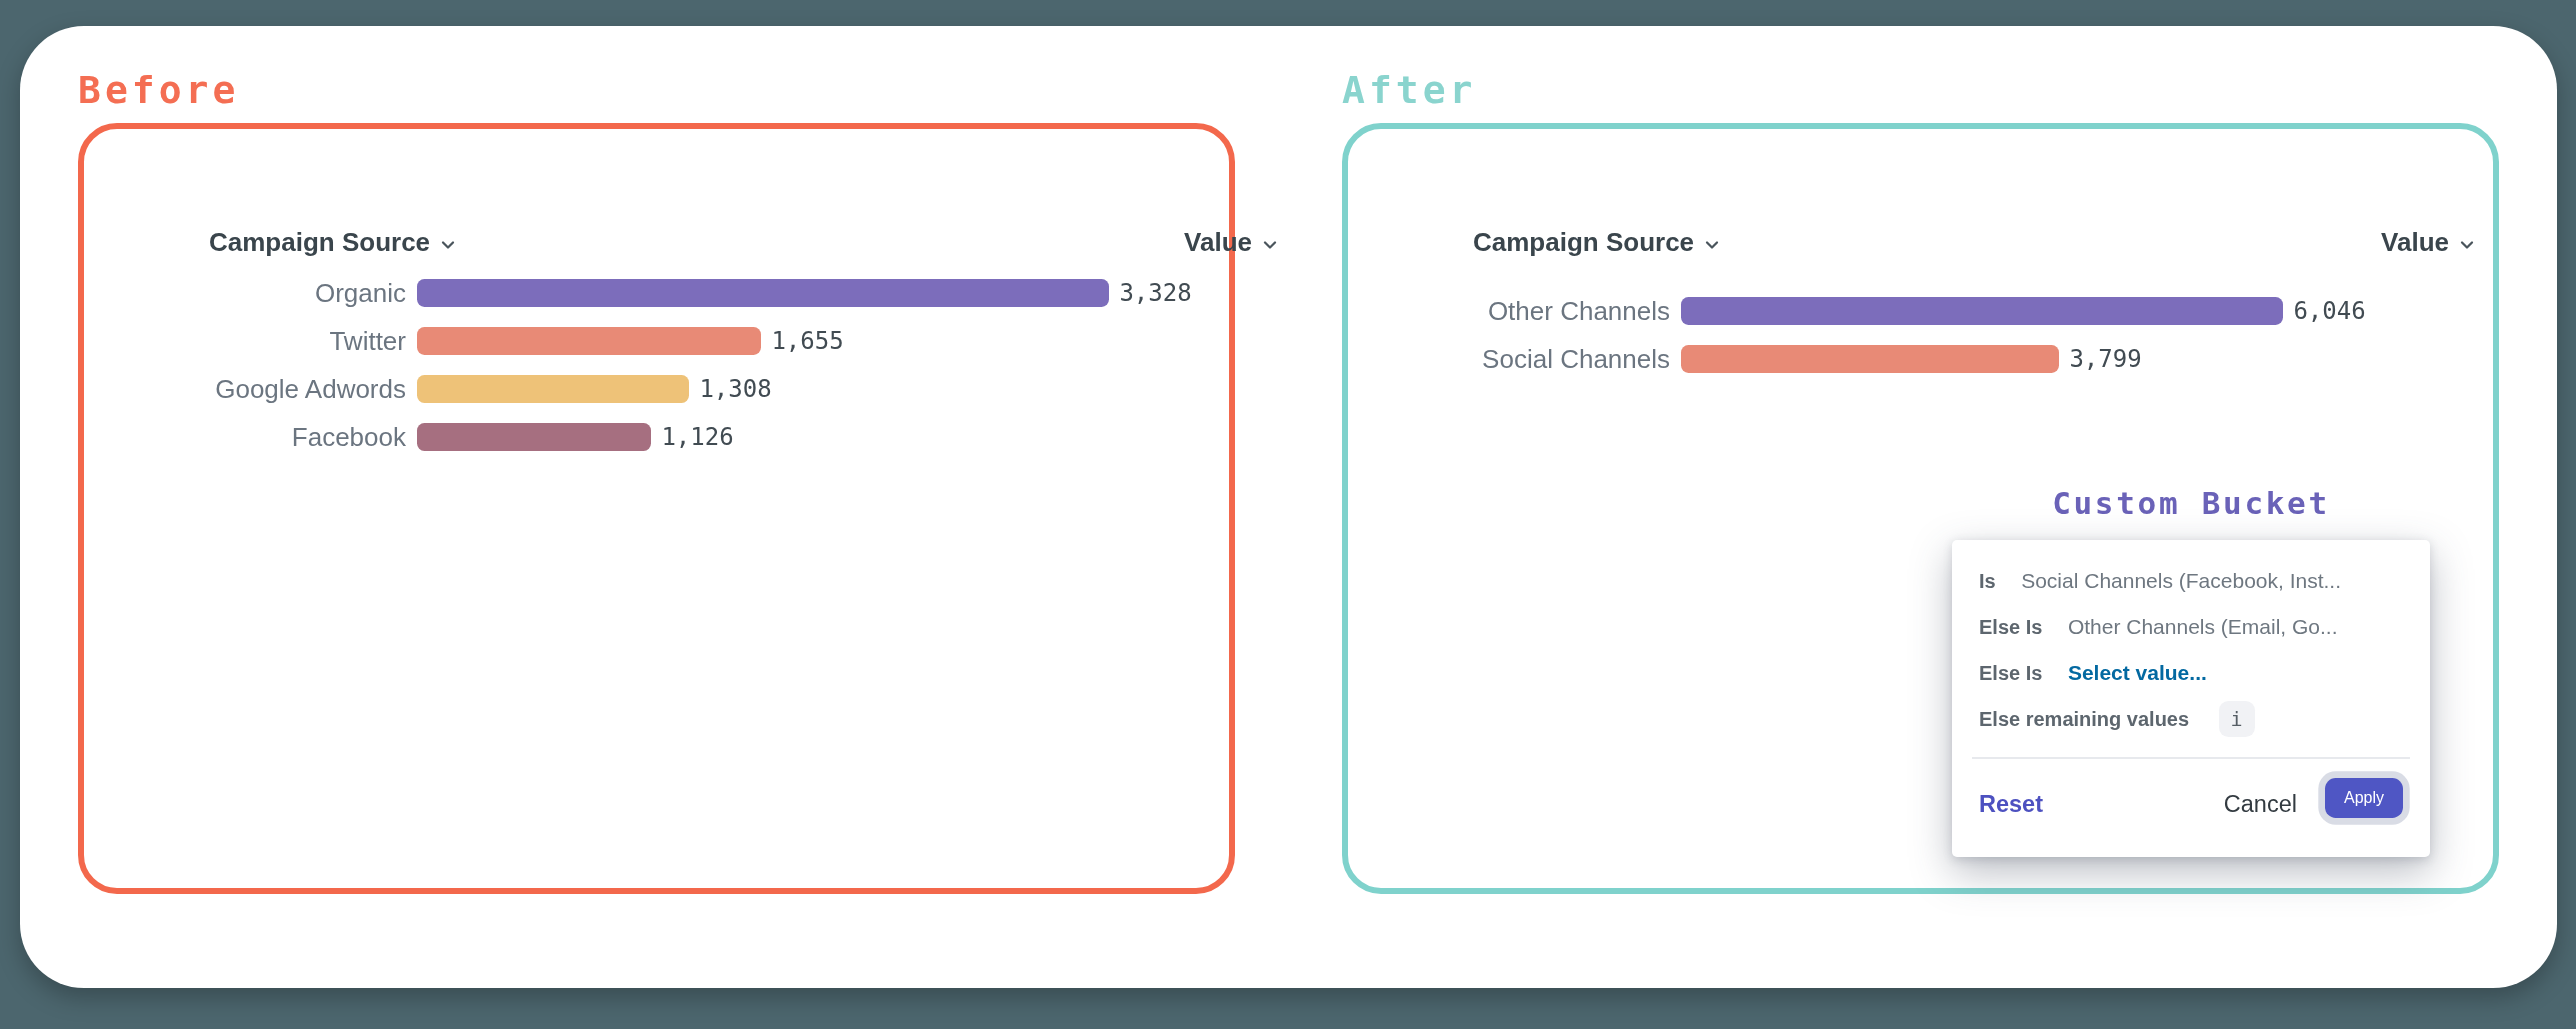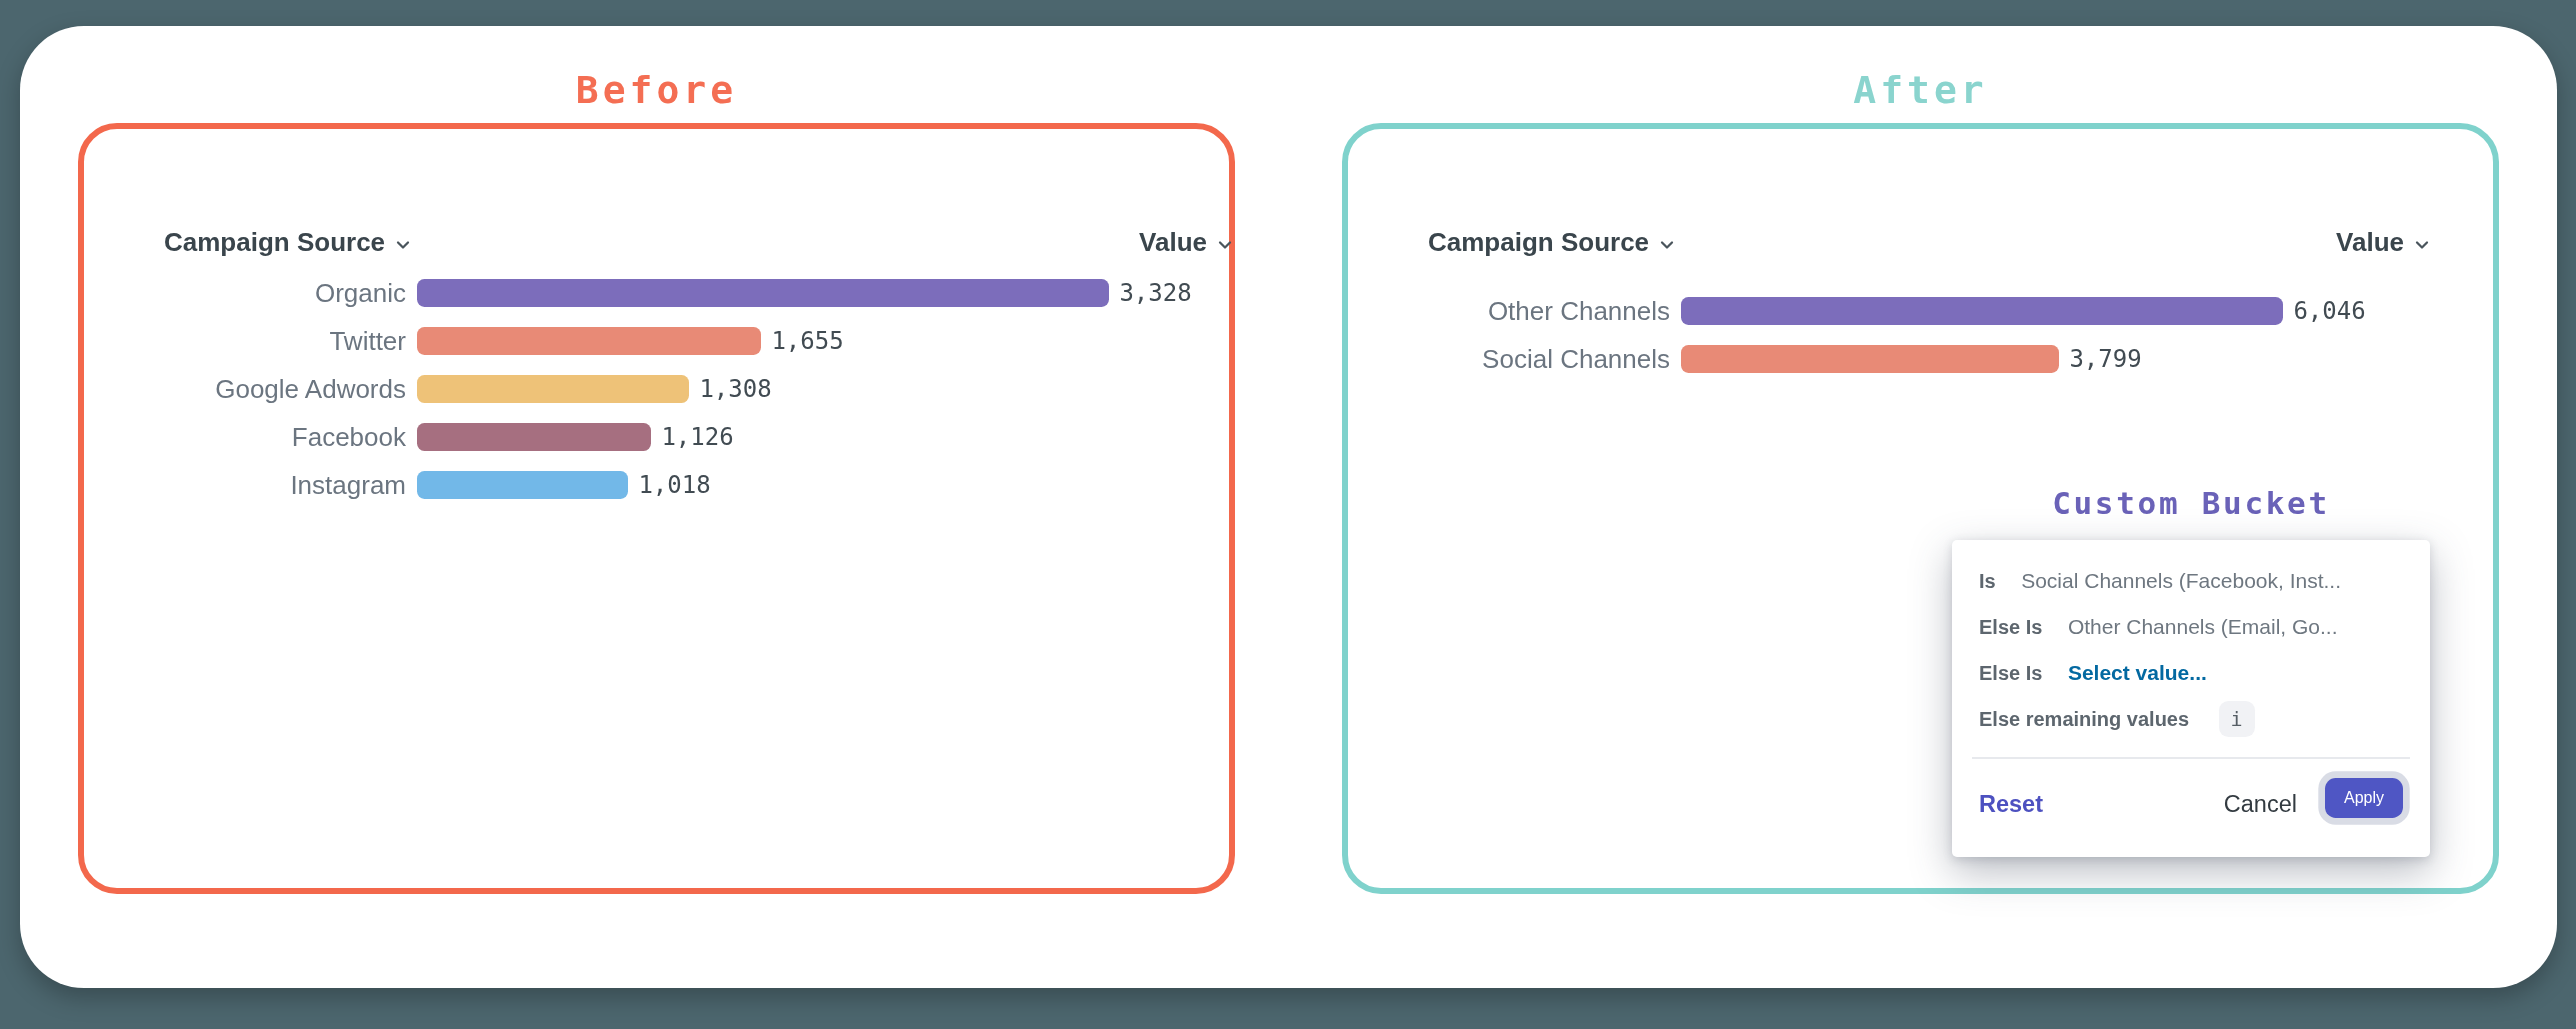--- a/index.html
+++ b/index.html
@@ -14,32 +14,32 @@
     background:#ffffff; border-radius:64px;
     box-shadow:0 9.4px 23px rgba(0,0,0,.25);
   }
   .columns {
     display:flex; justify-content:center; gap:107px; padding-top:44px;
   }
   .col { width:1157px; }
   .panel-title {
     font-family:"DejaVu Sans Mono", monospace;
     font-weight:bold; font-size:38px; letter-spacing:4px;
-    text-align:center; line-height:40px; height:40px;
+    text-align:left; line-height:40px; height:40px;
   }
   .card {
     margin-top:13.4px; height:771px; border:6.7px solid #ccc;
     border-radius:39px; background:#ffffff; position:relative;
   }
   
   .thead {
     position:relative; margin:99px 0 0 80px; height:29.5px;
     color:#3a454c; font-size:26px; font-weight:bold; line-height:29.5px;
   }
-  .th { display:inline-flex; align-items:center; gap:8px; cursor:pointer; }
+  .th { display:inline-flex; align-items:center; gap:8px; cursor:pointer;margin-left:45px; }
   .th-dim { position:absolute; left:0; top:0; }
   .th-val { position:absolute; top:0; left:333px; width:738px; justify-content:flex-end; display:flex; }
   .panel-after .th-val { width:671px; }
   .chev { width:20px; height:20px; margin-top:4px; color:#4a555c; }
   
   .rows { margin-top:22px; }
   .panel-after .rows { margin-top:40px; }
   .trow { display:flex; align-items:center; height:28px; margin-bottom:20px; }
   .tlabel {
     width:322px; padding-right:0; text-align:right;
@@ -127,27 +127,20 @@
             <div class="tvalue">1,308</div>
               </div>
           </div>
           <div class="trow">
             <div class="tlabel">Facebook</div>
             <div class="tbar-cell">
                 <div class="bar" style="width: 234px; background: rgb(166, 111, 128);"></div>
             <div class="tvalue">1,126</div>
               </div>
           </div>
-          <div class="trow">
-            <div class="tlabel">Instagram</div>
-            <div class="tbar-cell">
-                <div class="bar" style="width: 211px; background: rgb(114, 184, 232);"></div>
-            <div class="tvalue">1,018</div>
-              </div>
-          </div>
         </div>
       </div>
     </div>
 
     <div class="col">
       <div class="panel-title" style="color: rgb(138, 212, 206);">After</div>
       <div class="card panel-after" style="border-color: rgb(127, 210, 204);">
         <div class="thead">
           <div class="th th-dim">
             <span>Campaign Source</span>

